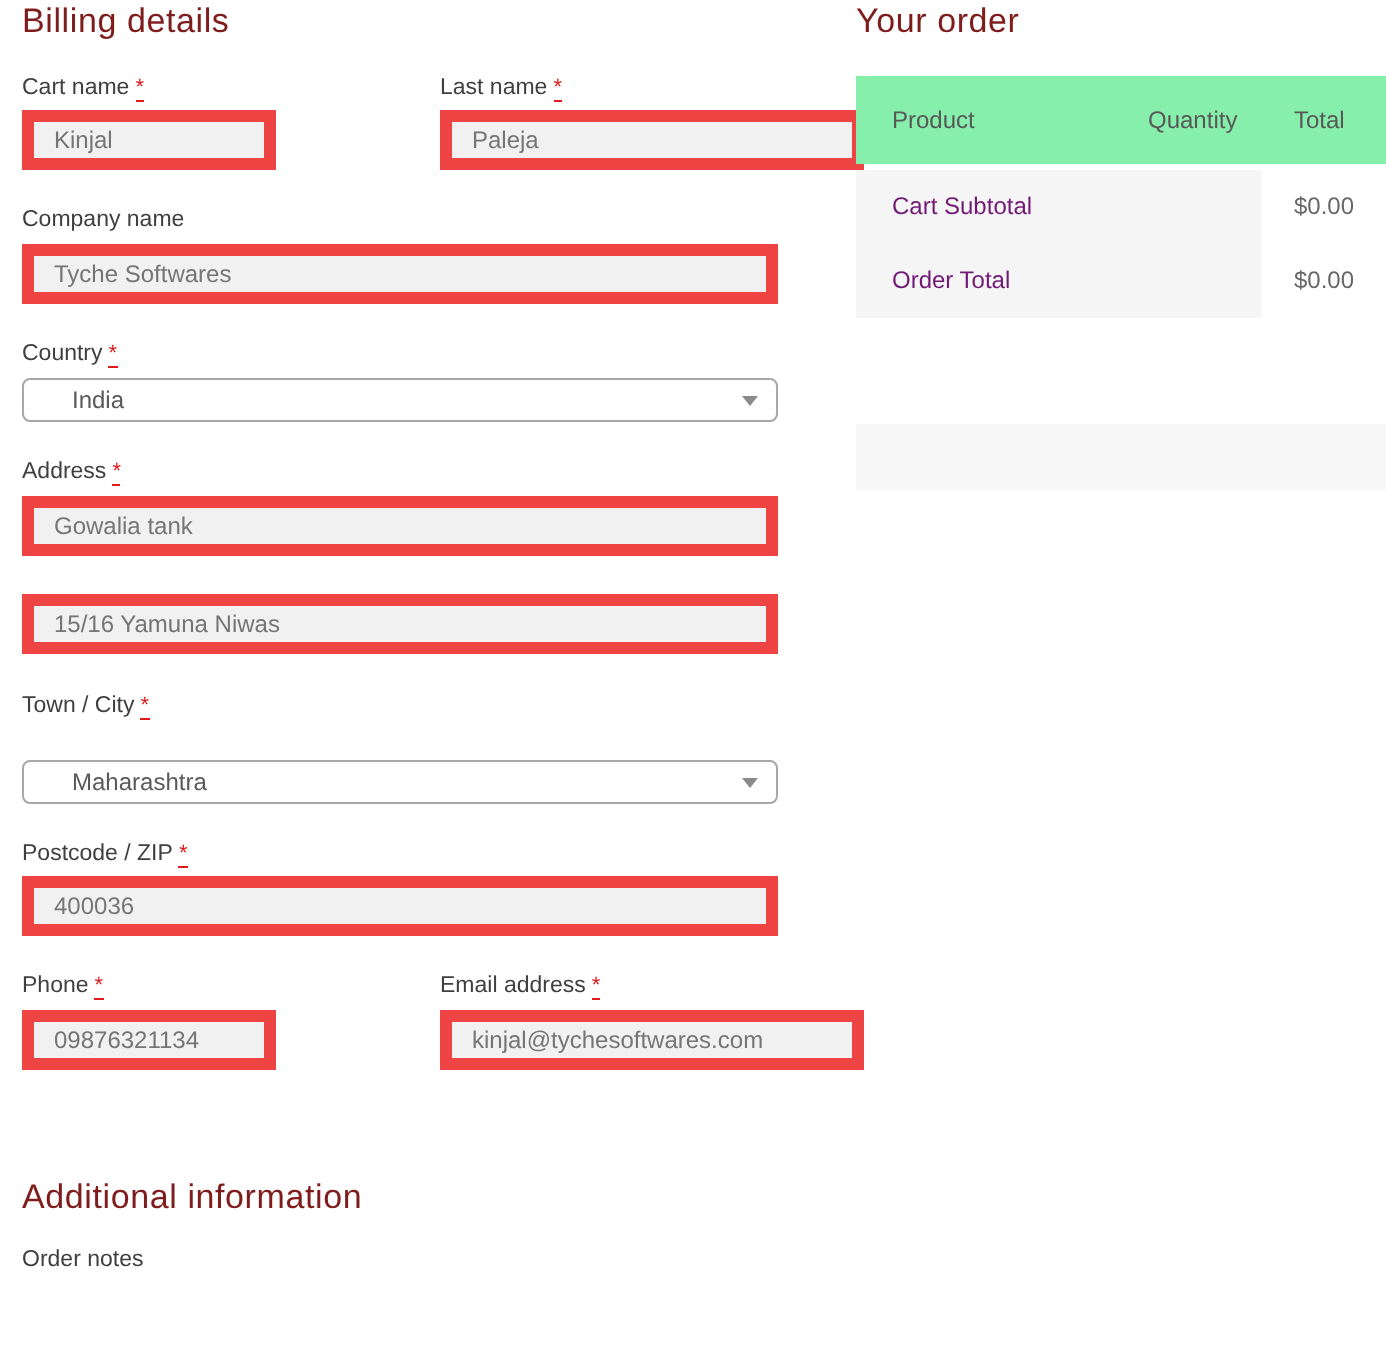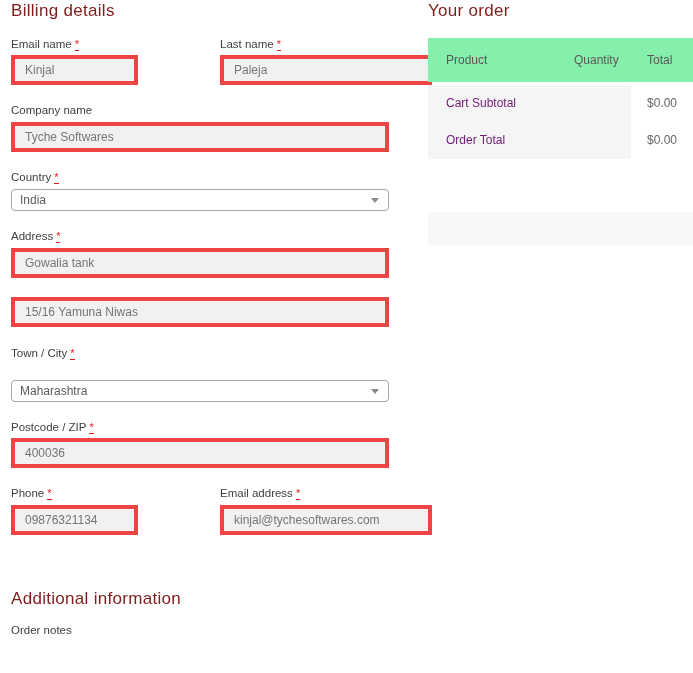--- a/index.html
+++ b/index.html
@@ -30,30 +30,30 @@
     margin-bottom: 4px; line-height: 1.2;
   }
   abbr.req {
     color: #e01a1a; text-decoration: none;
     border-bottom: 1px dashed #e01a1a;
     margin-left: 3px; font-size: 11px;
   }
 
   input.text-input {
     display: block; width: 100%; height: 30px;
-    background: #f1f1f1; border: 4px solid #ef4444;
+    background: #f1f1f1; border: 6px solid #ef4444;
     padding: 0 10px; font-size: 12px; color: #757575;
     font-family: inherit; outline: none;
   }
 
   .select-box {
     position: relative; height: 22px; width: 100%;
     background: #fff; border: 1px solid #a8a8a8; border-radius: 4px;
     display: flex; align-items: center;
-    padding: 0 24px 0 8px;
+    padding: 0 24px 0 24px;
     font-size: 12px; color: #5a5a5a; cursor: pointer;
   }
   .select-arrow {
     position: absolute; right: 9px; top: 50%; margin-top: -2px;
     width: 0; height: 0;
     border-left: 4px solid transparent; border-right: 4px solid transparent;
     border-top: 5px solid #8a8a8a;
   }
 
   
@@ -79,21 +79,21 @@
 </head>
 <body>
 
 <div class="page">
 
   <div class="left-col">
     <h3 class="section-heading">Billing details</h3>
 
     <div class="two-col">
       <div class="field col-a">
-        <label class="field-label"><span>Email name</span><abbr class="req">*</abbr></label>
+        <label class="field-label"><span>Cart name</span><abbr class="req">*</abbr></label>
         <input class="text-input" type="text" value="Kinjal" style="">
       </div>
       <div class="field col-b">
         <label class="field-label"><span>Last name</span><abbr class="req">*</abbr></label>
         <input class="text-input" type="text" value="Paleja" style="">
       </div>
     </div>
 
     <div class="field">
       <label class="field-label"><span>Company name</span></label>

